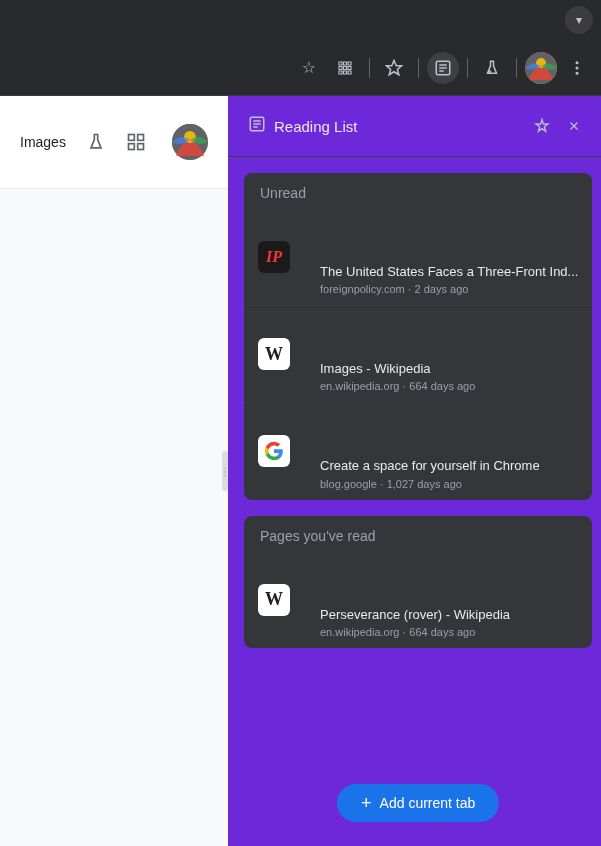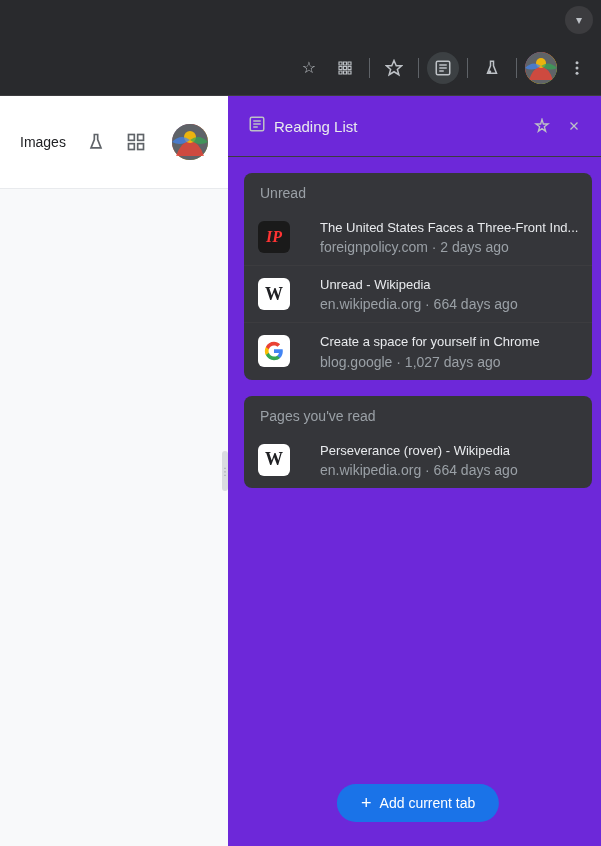--- a/index.html
+++ b/index.html
@@ -270,25 +270,26 @@
     }
 
     .item-title {
       color: #e8eaed;
       font-size: 13px;
       font-weight: 500;
       white-space: nowrap;
       overflow: hidden;
       text-overflow: ellipsis;
       line-height: 1.4;
+      margin-top: 44px;
     }
 
     .item-meta {
       color: #9aa0a6;
-      font-size: 14px;
+      font-size: 11px;
       margin-top: 2px;
     }
 
     
     .fp-icon {
       color: #ff3333;
       font-weight: 900;
       font-size: 16px;
       font-style: italic;
       font-family: Georgia, serif;
@@ -469,21 +470,21 @@
             <div class="item-title">The United States Faces a Three-Front Ind...</div>
             <div class="item-meta">foreignpolicy.com · 2 days ago</div>
           </div>
         </div>
 
         <div class="reading-item">
           <div class="item-favicon wiki">
             <span class="wiki-w">W</span>
           </div>
           <div class="item-text">
-            <div class="item-title">Unread - Wikipedia</div>
+            <div class="item-title">Images - Wikipedia</div>
             <div class="item-meta">en.wikipedia.org · 664 days ago</div>
           </div>
         </div>
 
         <div class="reading-item">
           <div class="item-favicon google">
             <svg class="google-g" viewBox="0 0 24 24" width="20" height="20">
               <path d="M22.56 12.25c0-.78-.07-1.53-.2-2.25H12v4.26h5.92c-.26 1.37-1.04 2.53-2.21 3.31v2.77h3.57c2.08-1.92 3.28-4.74 3.28-8.09z" fill="#4285F4"></path>
               <path d="M12 23c2.97 0 5.46-.98 7.28-2.66l-3.57-2.77c-.98.66-2.23 1.06-3.71 1.06-2.86 0-5.29-1.93-6.16-4.53H2.18v2.84C3.99 20.53 7.7 23 12 23z" fill="#34A853"></path>
               <path d="M5.84 14.09c-.22-.66-.35-1.36-.35-2.09s.13-1.43.35-2.09V7.07H2.18C1.43 8.55 1 10.22 1 12s.43 3.45 1.18 4.93l2.85-2.22.81-.62z" fill="#FBBC05"></path>

